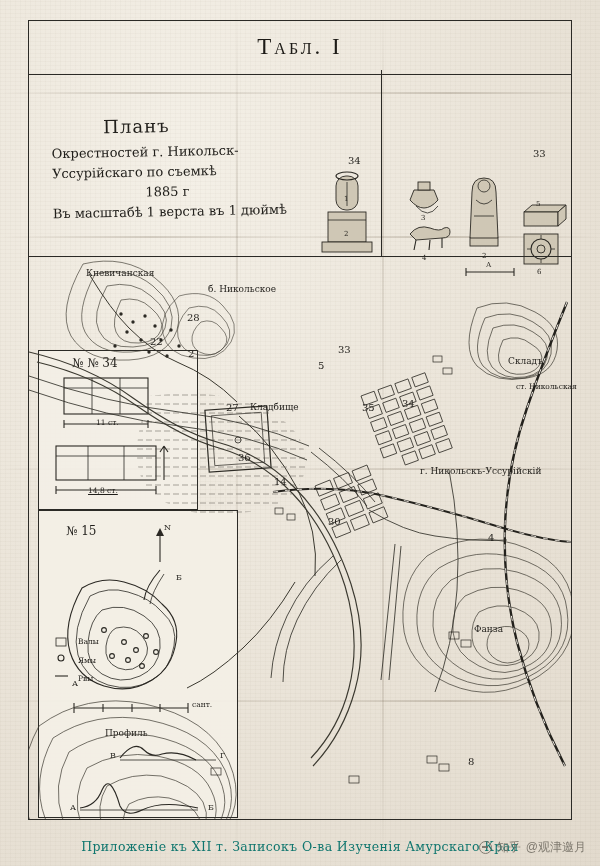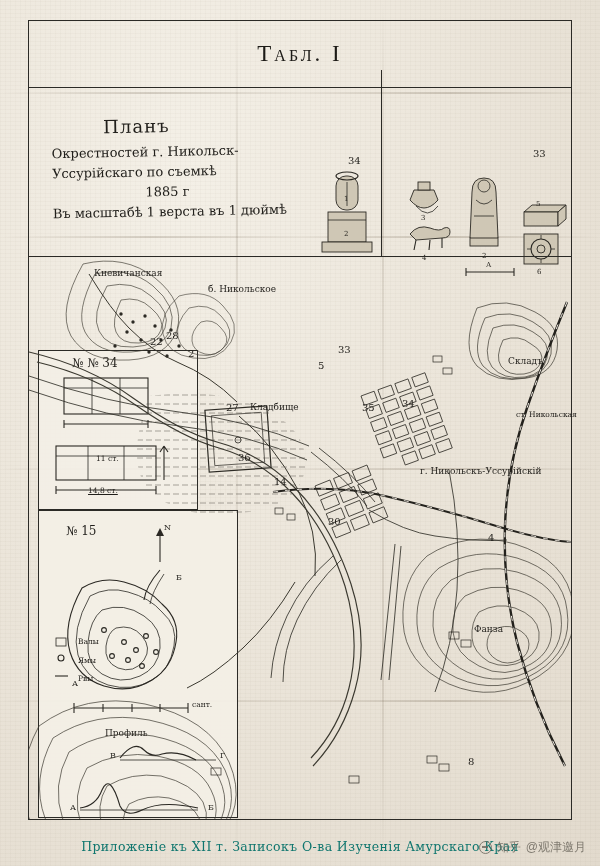--- a/index.html
+++ b/index.html
@@ -35,21 +35,21 @@
   }
 
   .plate{
     position:absolute;
     left:28px;top:20px;width:544px;height:800px;
     border:1.6px solid #2b2a26;
     box-sizing:border-box;
     background:transparent;
   }
   .title-band{
-    position:absolute;left:28px;top:20px;width:544px;height:68px;
+    position:absolute;left:28px;top:20px;width:544px;height:55px;
     border-bottom:1.4px solid #2b2a26;
     box-sizing:border-box;
     display:flex;align-items:center;justify-content:center;
   }
   .plate-title{
     font-family:"Liberation Serif", serif;
     font-size:23px;letter-spacing:3px;color:#1d1b17;
     font-variant:small-caps;
   }
 
@@ -214,21 +214,21 @@
 
   <rect x="18" y="96" width="100" height="34" class="ink"></rect>
   <line x1="18" y1="106" x2="118" y2="106" class="ink-d"></line>
   <line x1="50" y1="96" x2="50" y2="130" class="ink-d"></line>
   <line x1="86" y1="96" x2="86" y2="130" class="ink-d"></line>
   <line x1="18" y1="140" x2="118" y2="140" class="ink"></line>
   <line x1="18" y1="136" x2="18" y2="144" class="ink"></line>
   <line x1="118" y1="136" x2="118" y2="144" class="ink"></line>
   <path d="M126 130 l0 -34 M126 96 l-4 6 M126 96 l4 6" class="ink"></path>
 </svg>
-<div class="lbl tiny" style="left:96px;top:418px;margin-top:36px;">11 ст.</div>
+<div class="lbl tiny" style="left:96px;top:418px;">11 ст.</div>
 <div class="lbl tiny" style="left:88px;top:486px;text-decoration:underline;">14,8 ст.</div>
 
 <div class="frame" style="left:38px;top:510px;width:200px;height:308px;background:rgba(243,239,230,0.94);"></div>
 <div class="lbl big" style="left:66px;top:524px;">№ 15</div>
 
 <svg style="position:absolute;left:38px;top:510px;" width="200" height="308" viewBox="0 0 200 308">
 
   <g>
     <line x1="122" y1="52" x2="122" y2="20" class="ink"></line>
     <path d="M122 18 l-4 8 l8 0 z" fill="#2a2823"></path>
@@ -437,37 +437,37 @@
     <circle cx="120" cy="96" r="1.7"></circle>
         <circle cx="138" cy="100" r="1.7"></circle>
   </g>
 
   <g fill="url(#marsh)" stroke="none" opacity="0.85">
     <path d="M120 140 q70 -10 120 16 q40 20 36 56 q-4 36 -56 44 q-62 10 -96 -18 q-30 -26 -4 -98 z"></path>
   </g>
 </svg>
 </div>
 
-<div class="lbl" style="left:94px;top:268px;">Кневичанская</div>
+<div class="lbl" style="left:86px;top:268px;">Кневичанская</div>
 <div class="lbl" style="left:208px;top:284px;">б. Никольское</div>
 <div class="lbl num" style="left:150px;top:308px;margin-top:28px;">22</div>
-<div class="lbl num" style="left:166px;top:330px;">28</div>
+<div class="lbl num" style="left:166px;top:312px;padding-left:21px;">28</div>
 <div class="lbl num" style="left:188px;top:348px;">2</div>
 <div class="lbl num" style="left:338px;top:344px;">33</div>
 <div class="lbl num" style="left:318px;top:360px;">5</div>
 <div class="lbl num" style="left:226px;top:402px;">27</div>
 <div class="lbl" style="left:250px;top:402px;">Кладбище</div>
 <div class="lbl num" style="left:362px;top:402px;">35</div>
 <div class="lbl num" style="left:402px;top:398px;">34</div>
 <div class="lbl num" style="left:238px;top:452px;">36</div>
 <div class="lbl num" style="left:274px;top:476px;">14</div>
 <div class="lbl num" style="left:328px;top:516px;">30</div>
 <div class="lbl" style="left:420px;top:466px;">г. Никольскъ-Уссурiйскiй</div>
 <div class="lbl" style="left:508px;top:356px;">Складъ</div>
-<div class="lbl tiny" style="left:516px;top:382px;margin-top:28px;">ст. Никольская</div>
+<div class="lbl tiny" style="left:516px;top:382px;">ст. Никольская</div>
 <div class="lbl num" style="left:488px;top:532px;">4</div>
 <div class="lbl" style="left:474px;top:624px;">Фанза</div>
 <div class="lbl num" style="left:468px;top:756px;">8</div>
 
 <div class="footer">Приложенiе къ XII т. Записокъ О-ва Изученiя Амурскаго Края</div>
 
 <div class="wm">
   <span class="dot"></span>
   <span>知乎</span>
   <span>@观津邀月</span>

